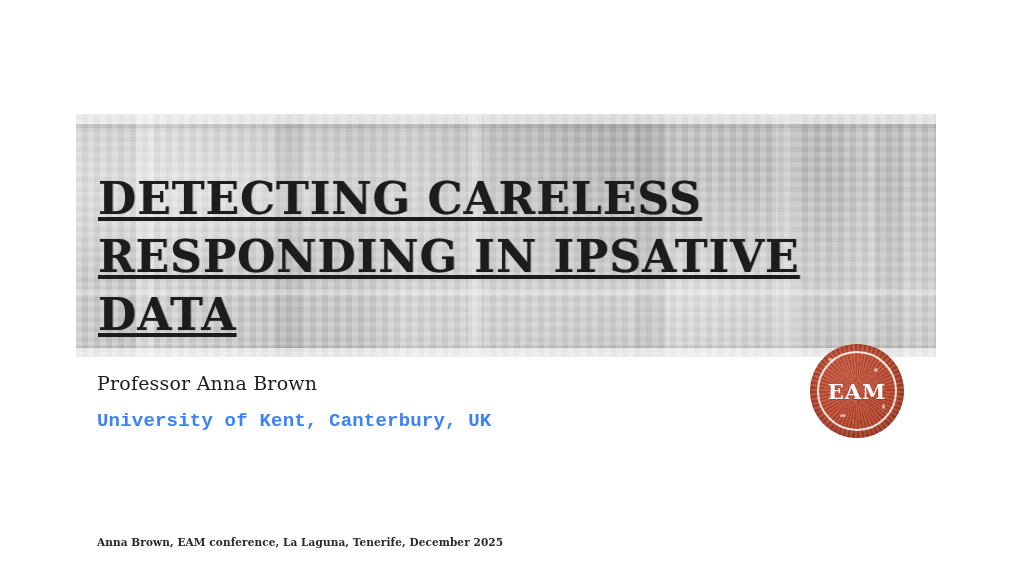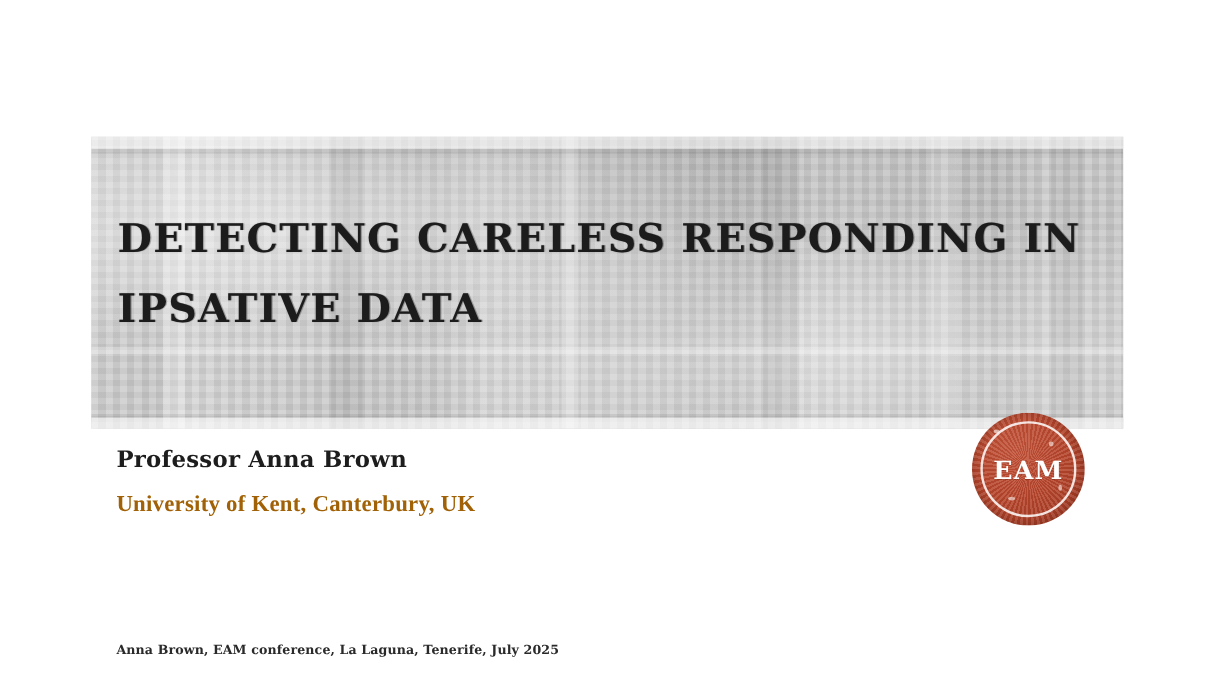--- a/index.html
+++ b/index.html
@@ -75,49 +75,50 @@
     pointer-events: none;
   }
 
   .title-text {
     position: absolute;
     left: 22px;
     top: 56px;
     width: 810px;
     font-family: "DejaVu Serif", serif;
     font-weight: 700;
-    font-size: 33px;
+    font-size: 44px;
     line-height: 58px;
     letter-spacing: 1px;
     color: #1c1c1c;
     text-transform: uppercase;
     text-shadow:
       0 0 1px rgba(60,60,60,0.35),
       1px 0 0 rgba(0,0,0,0.25);
+    text-decoration: underline;
   }
 
   
   .presenter {
     position: absolute;
     left: 97px;
     top: 372px;
     font-family: "DejaVu Serif", serif;
-    font-weight: 700;
+    font-weight: 400;
     font-size: 19px;
     color: #1d1d1d;
     letter-spacing: 0.2px;
   }
   .affiliation {
     position: absolute;
     left: 97px;
     top: 410px;
-    font-family: Liberation Serif, serif;
+    font-family: Liberation Mono, monospace;
     font-weight: 700;
     font-size: 19px;
-    color: #a16207;
+    color: #3b82f6;
     letter-spacing: 0.2px;
   }
 
   
   .footer {
     position: absolute;
     left: 97px;
     top: 536px;
     font-family: "DejaVu Serif", serif;
     font-weight: 700;
@@ -192,21 +193,21 @@
     <div class="band-strip strip-c"></div>
     <div class="band-strip strip-e"></div>
     <div class="band-strip strip-d"></div>
 
     <div class="title-text">Detecting careless responding in ipsative data</div>
   </div>
 
   <div class="presenter">Professor Anna Brown</div>
   <div class="affiliation">University of Kent, Canterbury, UK</div>
 
-  <div class="footer">Anna Brown, EAM conference, La Laguna, Tenerife, July 2025</div>
+  <div class="footer">Anna Brown, EAM conference, La Laguna, Tenerife, December 2025</div>
 
   <div class="logo">
     <div class="logo-outer"></div>
     <div class="logo-ring"></div>
     <div class="logo-speck" style="left:18px; top:14px; width:5px; height:3px;"></div>
     <div class="logo-speck" style="left:64px; top:24px; width:4px; height:4px;"></div>
     <div class="logo-speck" style="left:30px; top:70px; width:6px; height:3px;"></div>
     <div class="logo-speck" style="left:72px; top:60px; width:3px; height:5px;"></div>
     <div class="logo-text">EAM</div>
   </div>

